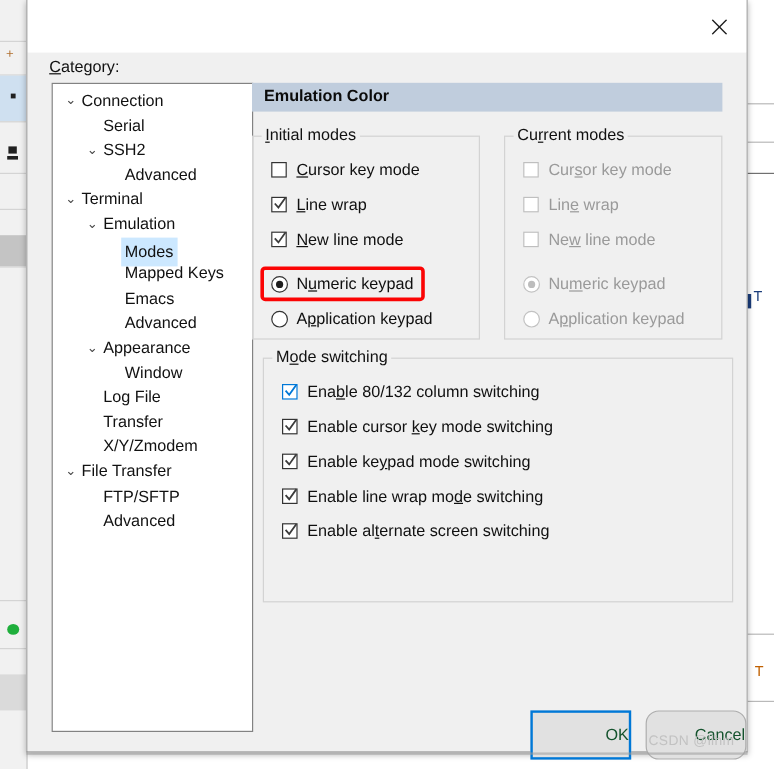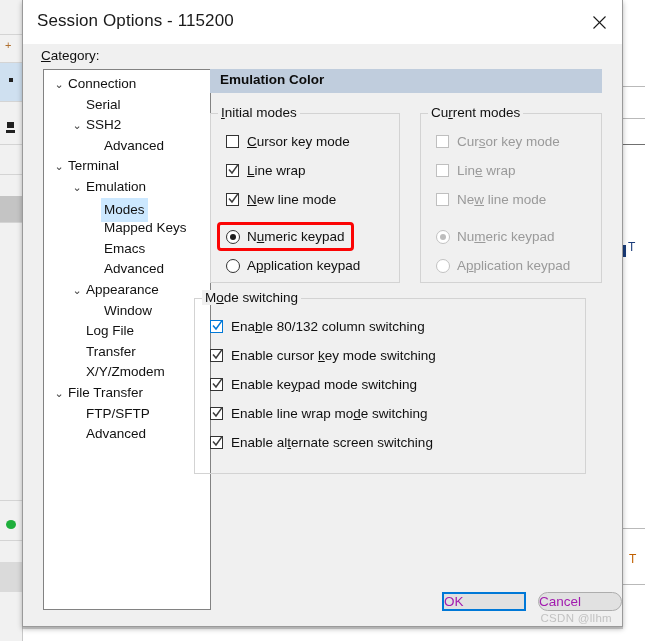--- a/index.html
+++ b/index.html
@@ -103,23 +103,23 @@
 
   
   #redbox{
     position:absolute;left:194px;top:178px;width:137px;height:29px;
     border:3px solid #fb0404;border-radius:4px;box-sizing:border-box;
     pointer-events:none;
   }
 
   
   .btn{
-    position:absolute;height:19px;background:#e1e1e1;border:1px solid #adadad;
-    box-sizing:border-box;font-size:13.5px;color:#a21caf;
-    display:flex;align-items:center;justify-content:flex-start;cursor:default;
+    position:absolute;height:41px;background:#e1e1e1;border:1px solid #adadad;
+    box-sizing:border-box;font-size:13.5px;color:#14532d;
+    display:flex;align-items:center;justify-content:flex-end;cursor:default;
   }
   .btn.default{border:2px solid #0078d7;background:#e1e1e1;}
 
   #watermark{
     position:absolute;right:10px;bottom:2px;font-size:11.5px;color:#c2c2c2;
     letter-spacing:.3px;
   }
   #dlg-bottom-shadow{position:absolute;left:22px;top:627px;width:601px;height:2px;background:#9c9c9c;opacity:.55;}
 </style>
 </head>
@@ -151,21 +151,20 @@
   <div class="bluechip" style="top:245px"></div>
   <div class="txt" style="left:8px;top:240px">T</div>
   <div class="txt o" style="left:9px;top:552px">T</div>
   <div class="hline" style="top:528px"></div>
   <div class="hline" style="top:584px"></div>
 </div>
 
 <div id="dialog">
 
   <div id="titlebar">
-    <div id="title-text">Session Options - 115200</div>
     <div id="close-btn">
       <svg width="13" height="13" viewBox="0 0 13 13" aria-hidden="true">
         <line x1="0.5" y1="0.5" x2="12.5" y2="12.5" stroke="#1a1a1a" stroke-width="1.1"></line>
         <line x1="12.5" y1="0.5" x2="0.5" y2="12.5" stroke="#1a1a1a" stroke-width="1.1"></line>
       </svg>
     </div>
   </div>
 
   <div id="body">
 
@@ -295,21 +294,21 @@
             </span>
             <span class="txt"><span>Nu</span><u>m</u><span>eric&nbsp;keypad</span></span>
           </div>
           <div class="opt dis" style="left: 15px; top: 144px;">
             <span class="rb dis"></span>
             <span class="txt"><span>A</span><u>p</u><span>plication&nbsp;keypad</span></span>
           </div>
         </div>
     </div>
 
-    <div class="group" id="g-switch" style="left:171px;top:254px;width:392px;height:176px;">
+    <div class="group" id="g-switch" style="left:196px;top:254px;width:392px;height:204px;">
       <div class="gtitle"><span>M</span><u>o</u><span>de switching</span></div>
       <div id="switch-opts">
           <div class="opt" style="left: 15px; top: 20px;">
             <span class="cb focus">
               <svg class="tick" viewBox="0 0 11 13" aria-hidden="true">
                 <polyline points="1,6.6 4,10 10,1.6" fill="none" stroke="#0078d7" stroke-width="1.5"></polyline>
               </svg>
             </span>
             <span class="txt"><span>Ena</span><u>b</u><span>le&nbsp;80/132&nbsp;column&nbsp;switching</span></span>
           </div>

